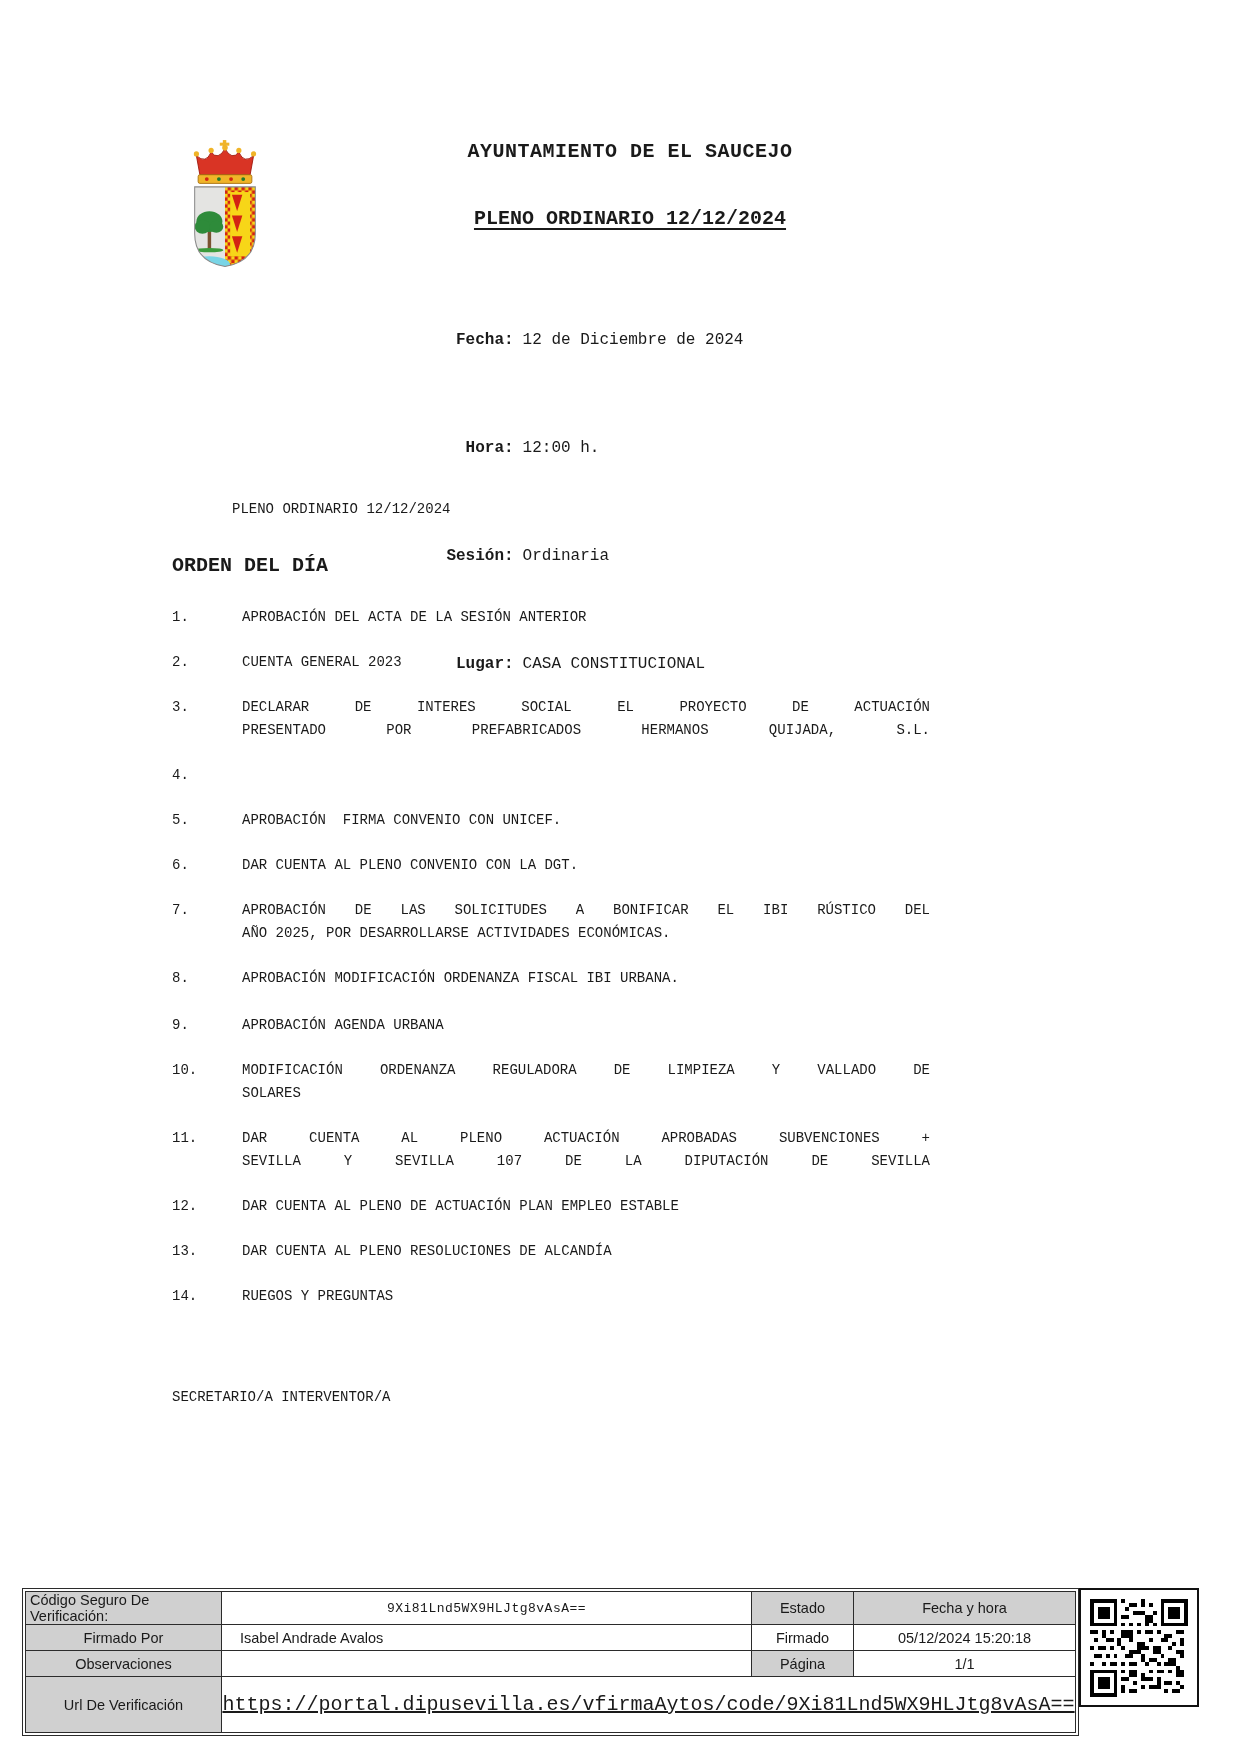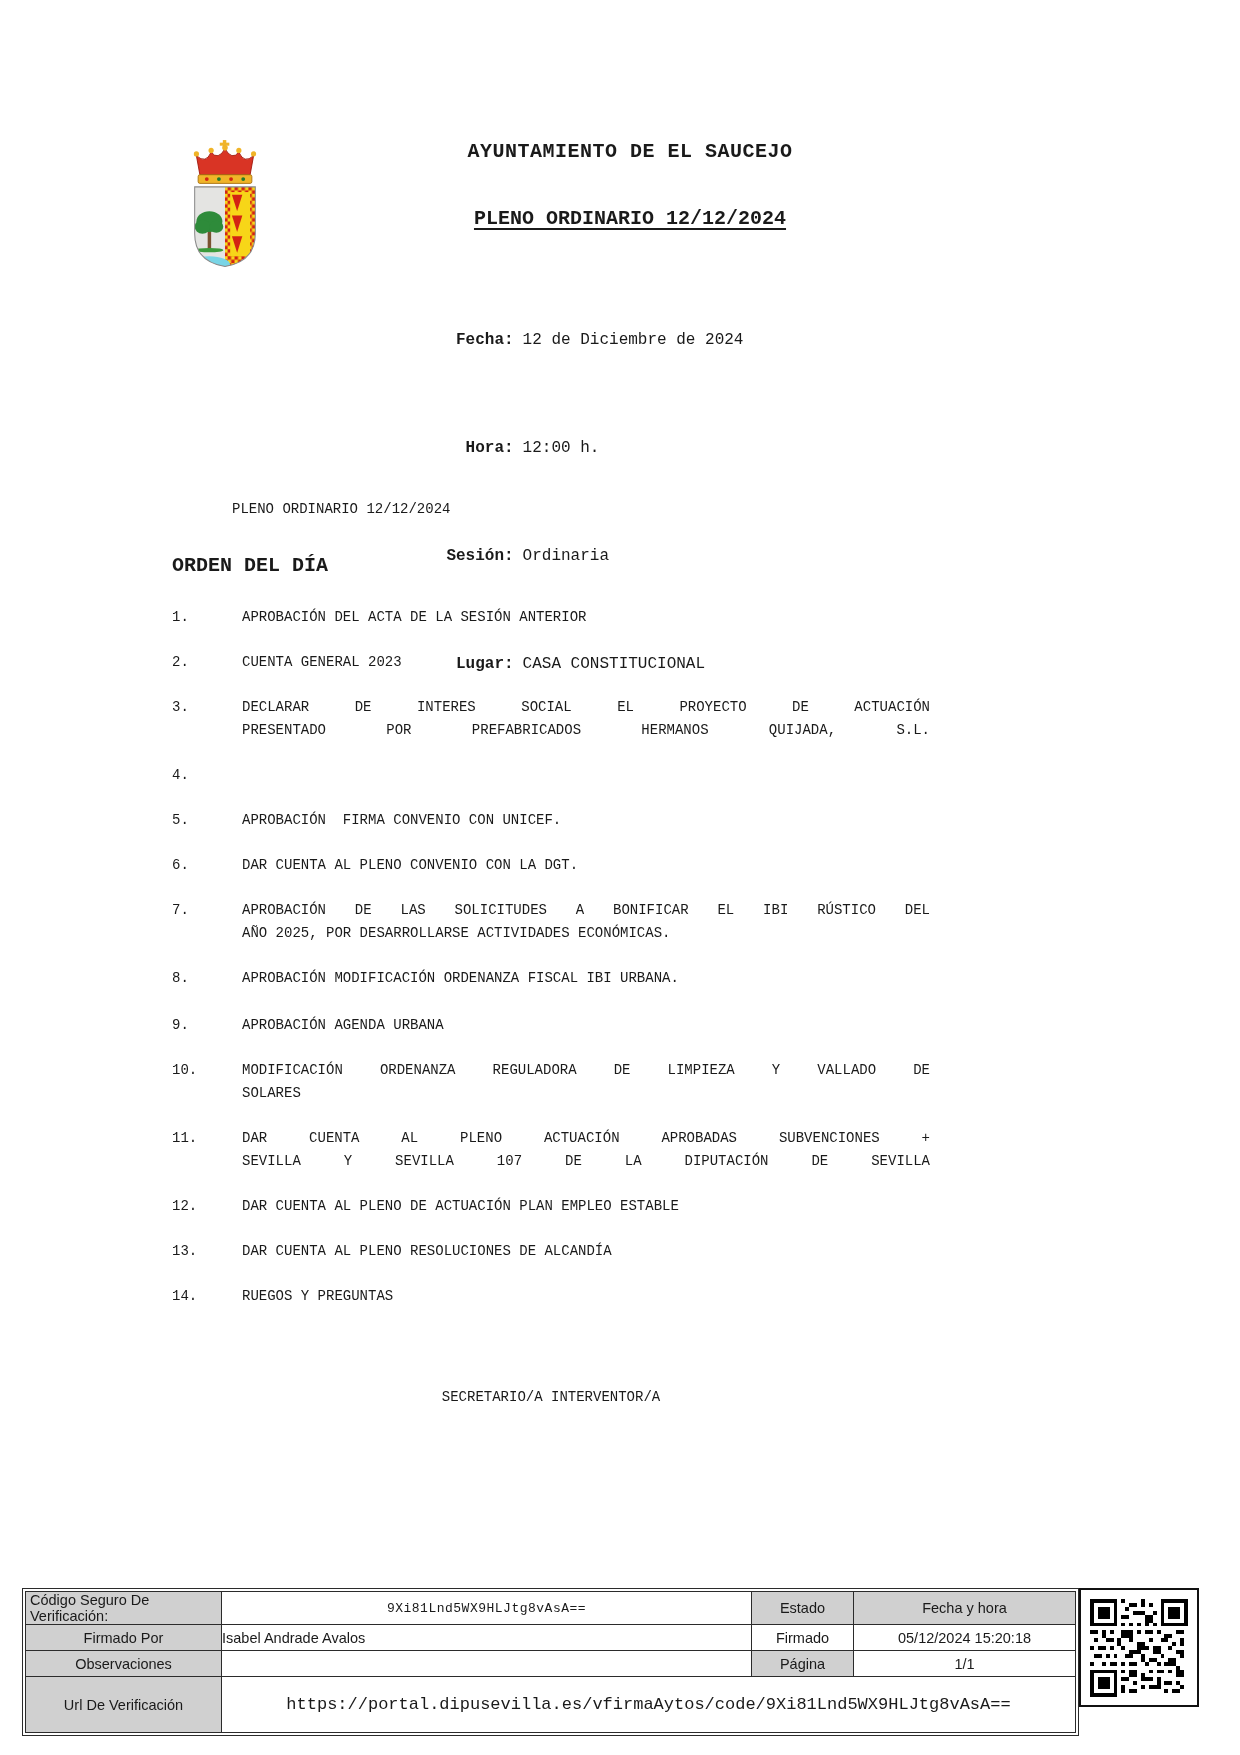--- a/index.html
+++ b/index.html
@@ -20,30 +20,30 @@
   
   .session-heading{position:absolute;left:232px;top:501px;font-size:14px;}
   .agenda-title{position:absolute;left:172px;top:554px;width:758px;font-size:20px;font-weight:bold;}
   .agenda{position:absolute;left:172px;top:606px;width:758px;font-size:14px;}
   .item{display:flex;margin-bottom:22px;}
   .item.gap-lg{margin-top:24px;}
   .item-num{width:70px;flex:none;line-height:23px;}
   .item-text{width:688px;}
   .line{line-height:23px;text-align:justify;white-space:pre-wrap;}
   .line.stretch{text-align-last:justify;}
-  .signature{position:absolute;left:172px;top:1389px;width:758px;text-align:center;font-size:14px;}
+  .signature{position:absolute;left:172px;top:1389px;width:758px;font-size:14px;}
   
   .footer{position:absolute;left:22px;top:1588px;width:1196px;display:flex;align-items:flex-start;}
   .vtable-wrap{border:1px solid #2b2b2b;padding:2px;background:#fff;}
   .vtable{display:grid;grid-template-columns:196px 530px 102px 222px;border-top:1px solid #2b2b2b;border-left:1px solid #2b2b2b;font-family:"Liberation Sans","DejaVu Sans",sans-serif;font-size:14.5px;}
   .cell{border-right:1px solid #2b2b2b;border-bottom:1px solid #2b2b2b;min-height:26px;display:flex;align-items:center;justify-content:center;padding:0 4px;box-sizing:border-box;}
   .cell.hdr{background:#d0d0d0;}
-  .cell.left{justify-content:flex-start;padding-left:0;}
+  .cell.left{justify-content:flex-start;padding-left:18px;}
   .cell.mono{font-family:"Liberation Mono","DejaVu Sans Mono",monospace;}
-  .cell.url-cell{grid-column:2 / span 3;height:56px;font-size:17px;}
+  .cell.url-cell{grid-column:2 / span 3;height:56px;font-size:20px;text-decoration:underline;}
   .cell.url-lbl{height:56px;}
   .csv-code{font-size:13px;letter-spacing:0.5px;}
   .qr-box{border:2px solid #111;background:#fff;width:116px;height:115px;display:flex;align-items:center;justify-content:center;}
 </style>
 </head>
 <body>
 
 <div class="page">
 
   <div class="logo">

